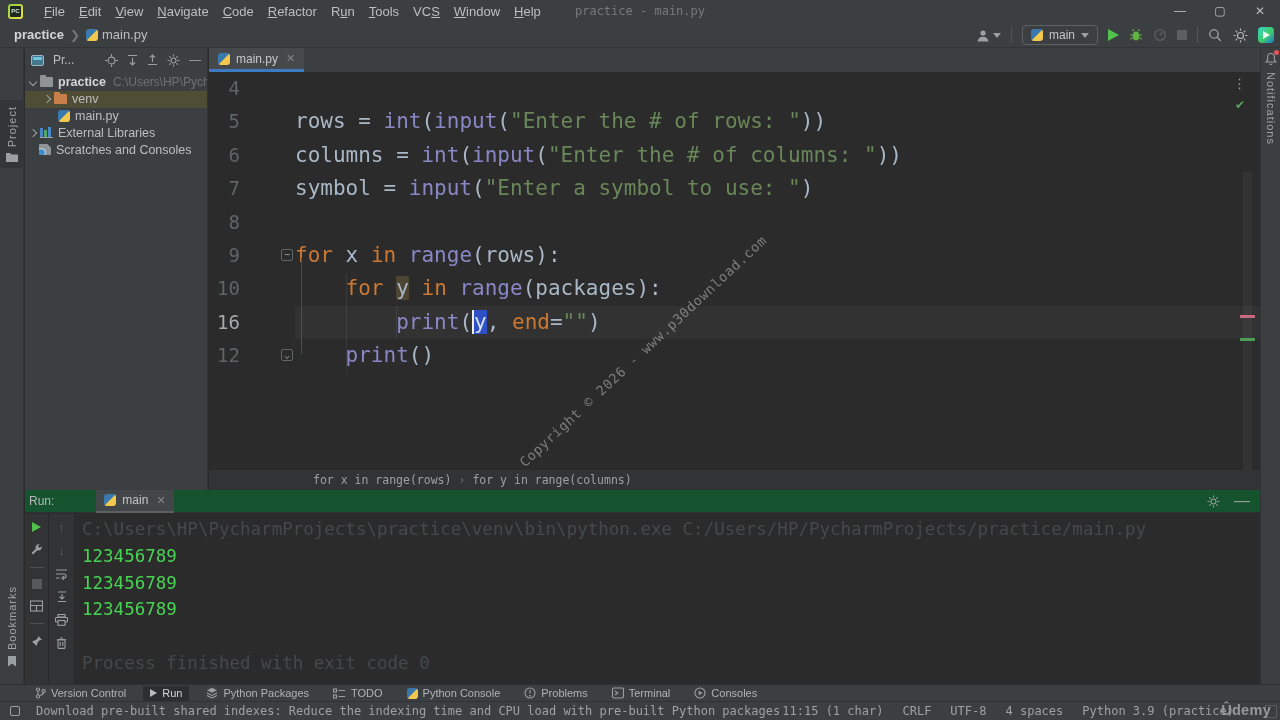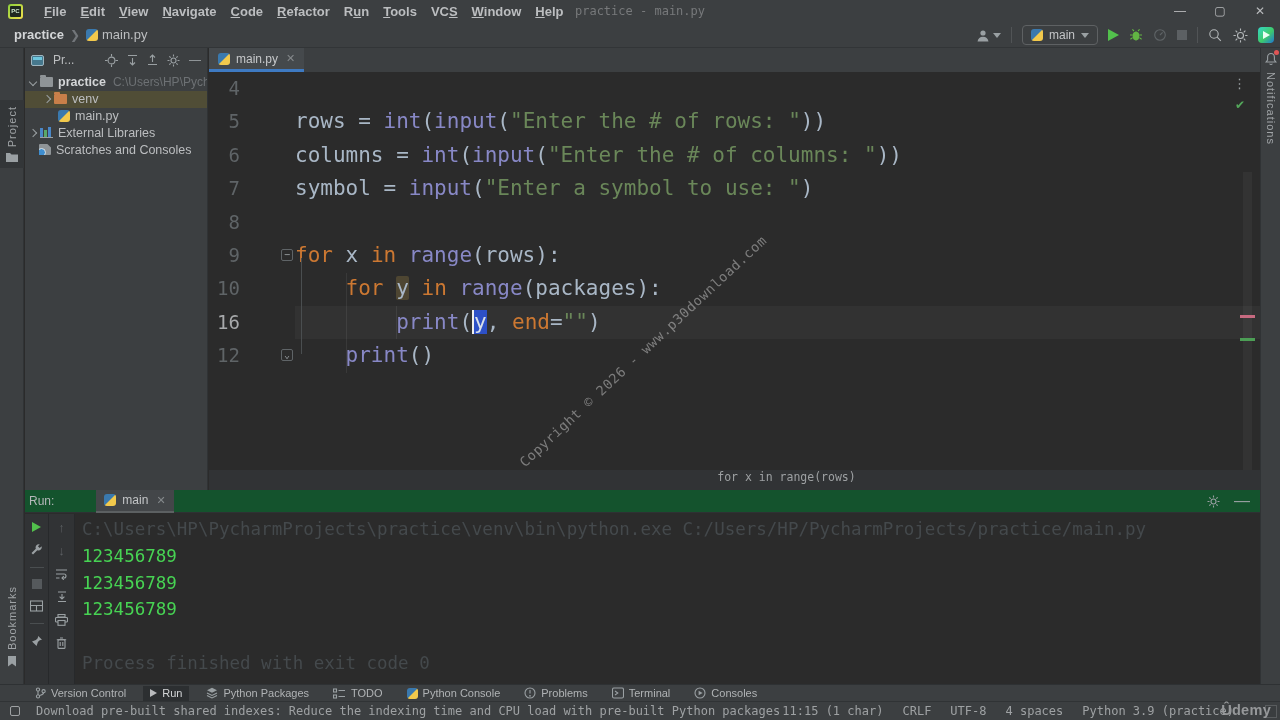--- a/index.html
+++ b/index.html
@@ -138,21 +138,21 @@
            font-family:"DejaVu Sans Mono",monospace; font-size:13.5px; letter-spacing:0.6px;
            pointer-events:none; z-index:5; }
   #insp-dots { position:absolute; right:14px; top:4px; color:#9aa0a3; font-size:13px; letter-spacing:0; }
   #insp-check { position:absolute; right:15px; top:26px; color:#54a85b; font-size:12px; }
   #sb-track { position:absolute; right:8px; top:100px; width:9px; height:300px;
               background:rgba(255,255,255,0.04); }
   .sb-mark { position:absolute; right:5px; width:15px; height:3px; }
   #ed-breadcrumbs { position:absolute; left:0; top:422px; width:1051px; height:20px;
                     background:#313335; display:flex; align-items:center;
                     font-size:11.5px; color:#9da0a2; padding-left:104px; gap:7px;
-                    font-family:"DejaVu Sans Mono",monospace;flex-direction:column; }
+                    font-family:"DejaVu Sans Mono",monospace; }
   .ed-bc-sep { color:#6a6e71; }
 
   
   #run-panel { position:absolute; left:25px; top:490px; width:1235px; height:194px;
                background:#2b2b2b; }
   #run-header { height:23px; background:#14532d; border-bottom:1px solid #2e3133;
                 display:flex; align-items:center; }
   #run-label { color:#b5b8ba; font-size:12px; padding:0 14px 0 4px; }
   .run-tab { display:flex; align-items:center; gap:6px; height:23px; padding:0 8px;
              color:#c3c5c7; font-size:12px; border-bottom:2px solid #5c6062;
@@ -199,21 +199,21 @@
   svg { display:block; }
   svg * { stroke-width:1.1; }
 </style>
 </head>
 <body>
 
 <div id="app">
 
   <div id="titlebar">
     <div class="pc-logo">PC</div>
-    <div id="menubar" style="display: flex; font-weight: bold;">
+    <div id="menubar" style="display: flex;">
         <span class="menu-item"><u>F</u>ile</span>
         <span class="menu-item"><u>E</u>dit</span>
         <span class="menu-item"><u>V</u>iew</span>
         <span class="menu-item"><u>N</u>avigate</span>
         <span class="menu-item"><u>C</u>ode</span>
         <span class="menu-item"><u>R</u>efactor</span>
         <span class="menu-item">R<u>u</u>n</span>
         <span class="menu-item"><u>T</u>ools</span>
         <span class="menu-item">VC<u>S</u></span>
         <span class="menu-item"><u>W</u>indow</span>

